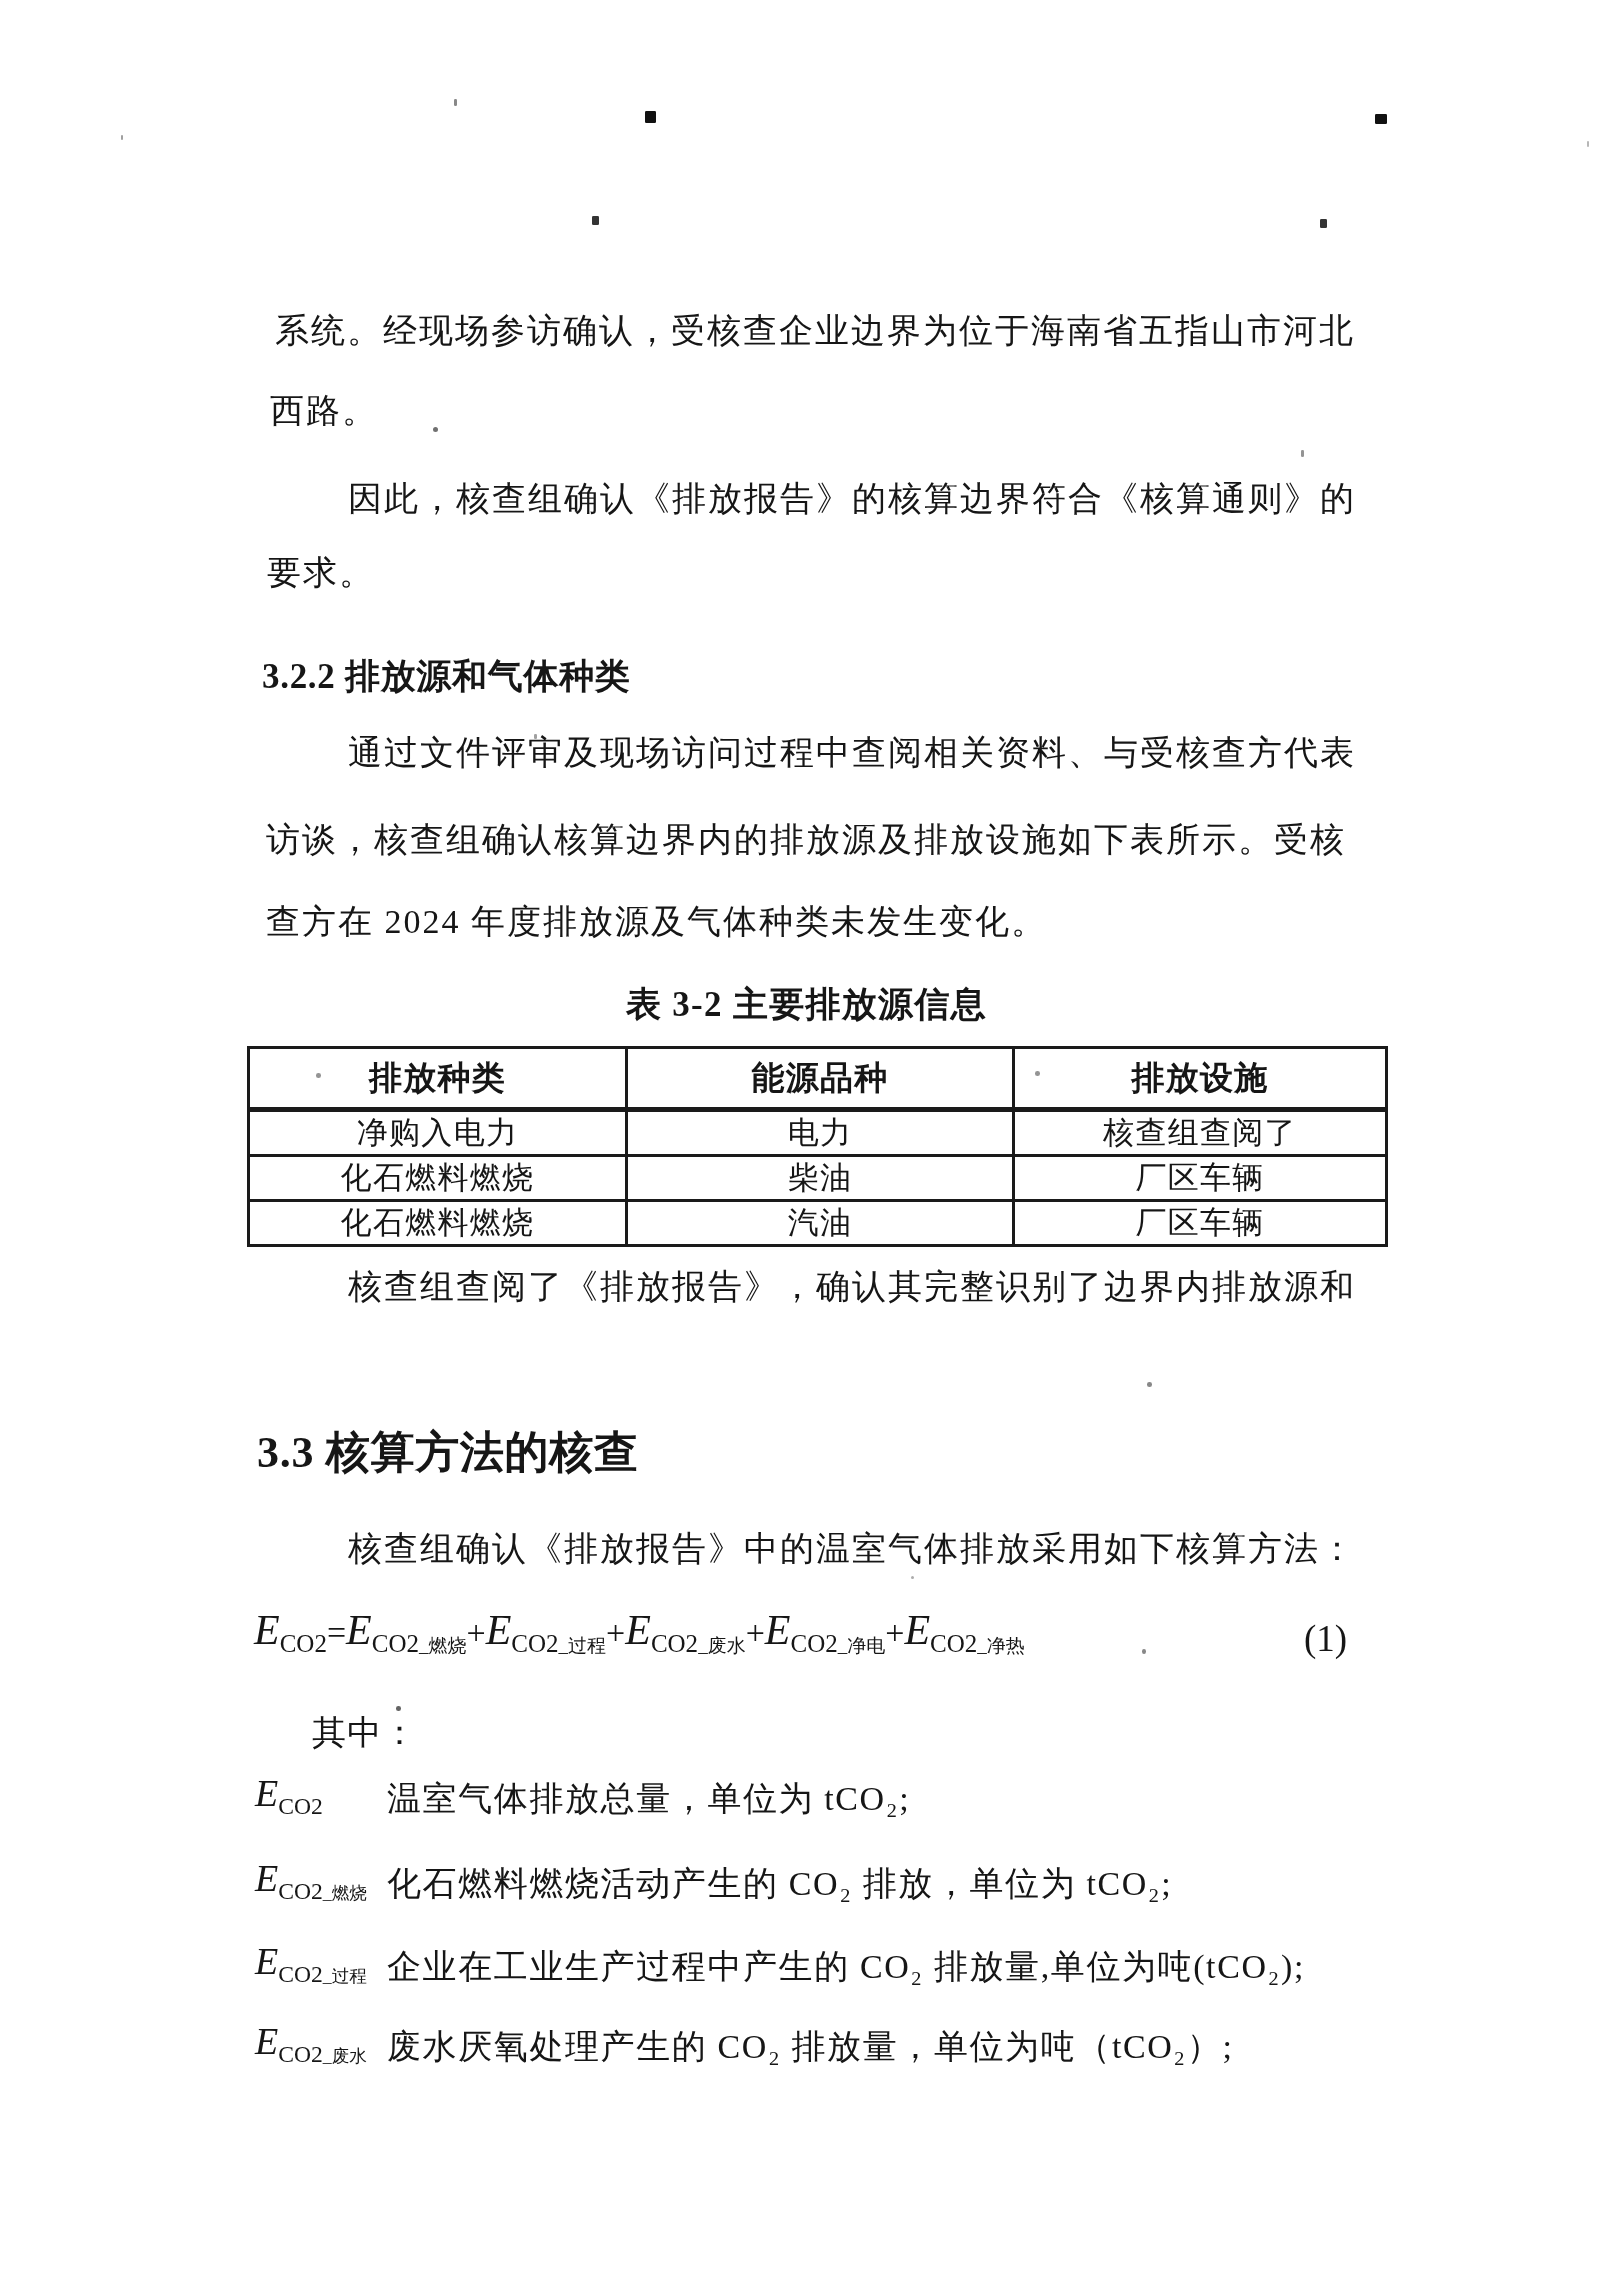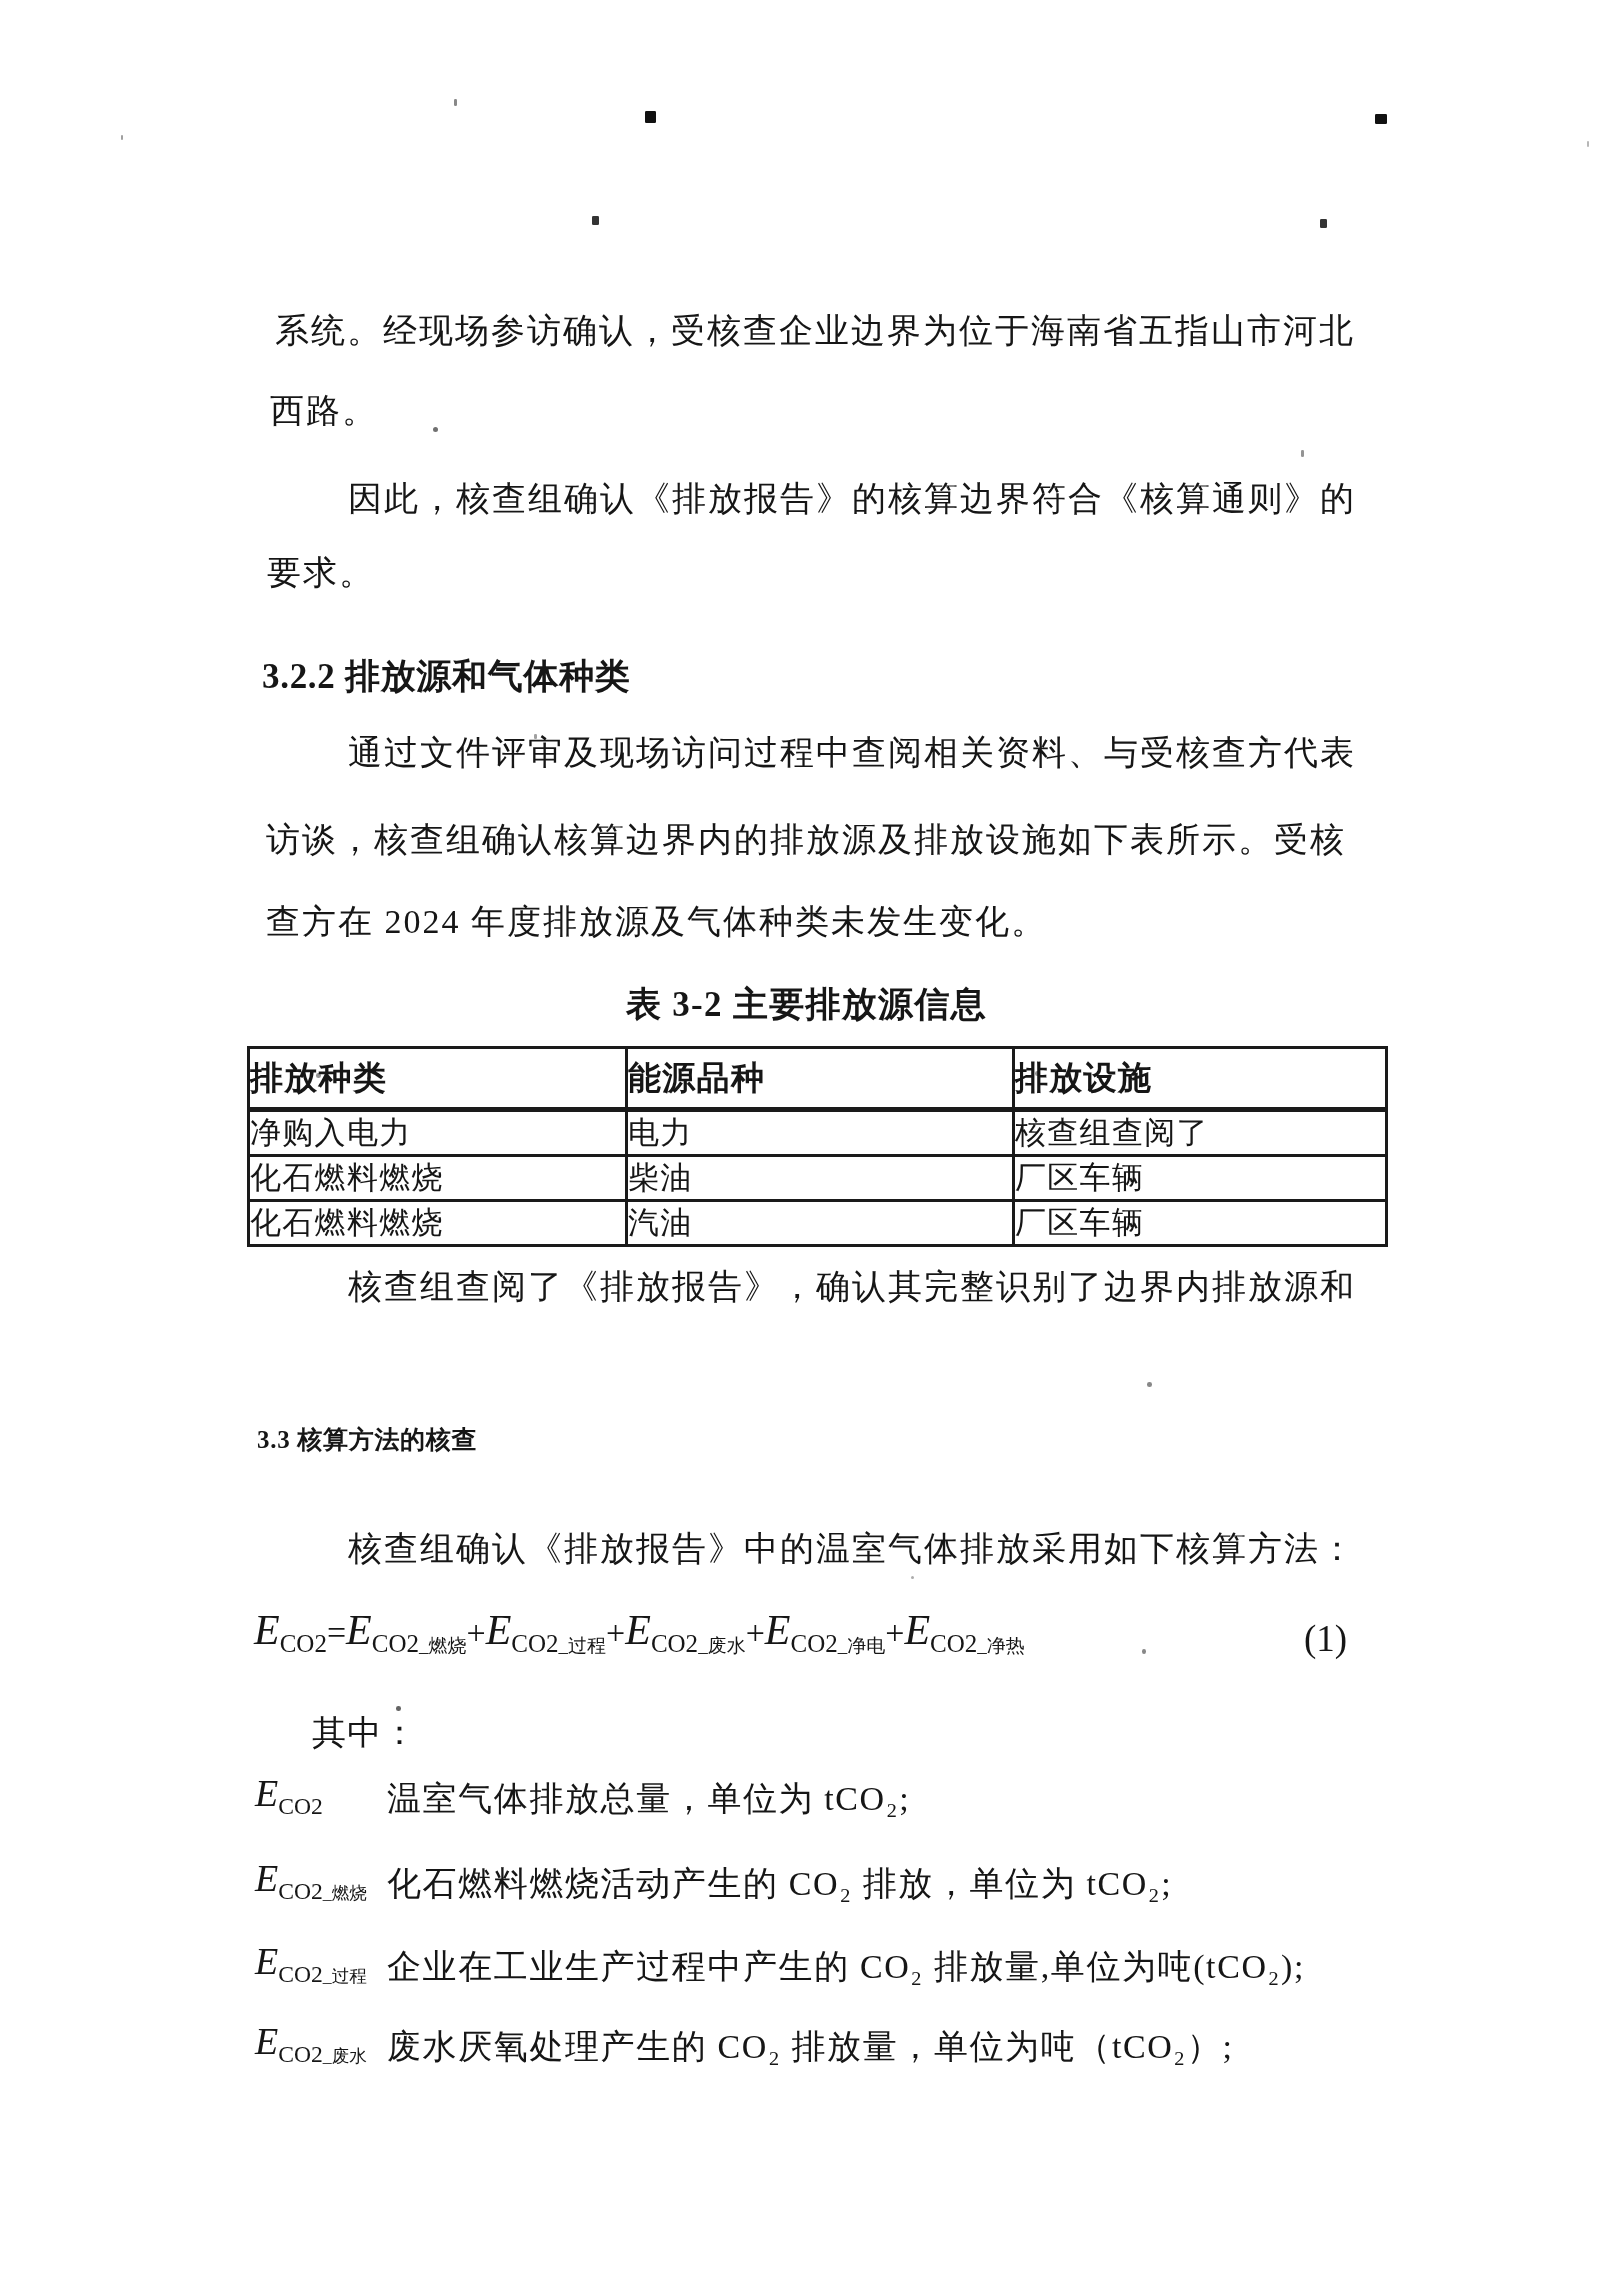--- a/index.html
+++ b/index.html
@@ -38,21 +38,21 @@
     left:247px; top:1046px;
     width:1139px;
     border-collapse:collapse;
     table-layout:fixed;
   }
   table.src th, table.src td {
     border-left:3.3px solid #1a1a1a;
     border-right:3.3px solid #1a1a1a;
     border-top:3.9px solid #1a1a1a;
     border-bottom:3.9px solid #1a1a1a;
-    text-align:left;
+    text-align:center;
     vertical-align:middle;
     letter-spacing:1.3px;
     padding:0;
     margin-left:12px;
   }
   table.src th {
     font-size:33px;
     font-weight:bold;
     height:58px;
     border-bottom-width:5.2px;
@@ -149,21 +149,21 @@
       <tr>
         <td>化石燃料燃烧</td>
         <td>汽油</td>
         <td>厂区车辆</td>
       </tr>
     </tbody>
   </table>
 
   <div class="tline" style="left:348px; top:1266px;">核查组查阅了《排放报告》，确认其完整识别了边界内排放源和</div>
 
-  <div class="heading" style="left:257px; top:1423px; font-size:25px;">3.3 核算方法的核查</div>
+  <div class="heading" style="left:257px; top:1423px; font-size:44px;">3.3 核算方法的核查</div>
 
   <div class="tline" style="left:348px; top:1528px;">核查组确认《排放报告》中的温室气体排放采用如下核算方法：</div>
 
   <div class="formula">
     <span><span class="fop"></span><span class="fe">E</span><sub class="fsub"><span>CO2</span><span class="fss"></span></sub></span><span><span class="fop">=</span><span class="fe">E</span><sub class="fsub"><span>CO2</span><span class="fss">_燃烧</span></sub></span><span><span class="fop">+</span><span class="fe">E</span><sub class="fsub"><span>CO2</span><span class="fss">_过程</span></sub></span><span><span class="fop">+</span><span class="fe">E</span><sub class="fsub"><span>CO2</span><span class="fss">_废水</span></sub></span><span><span class="fop">+</span><span class="fe">E</span><sub class="fsub"><span>CO2</span><span class="fss">_净电</span></sub></span><span><span class="fop">+</span><span class="fe">E</span><sub class="fsub"><span>CO2</span><span class="fss">_净热</span></sub></span>
   </div>
   <div class="formula-number">(1)</div>
 
   <div class="where-label">其中：</div>
 

